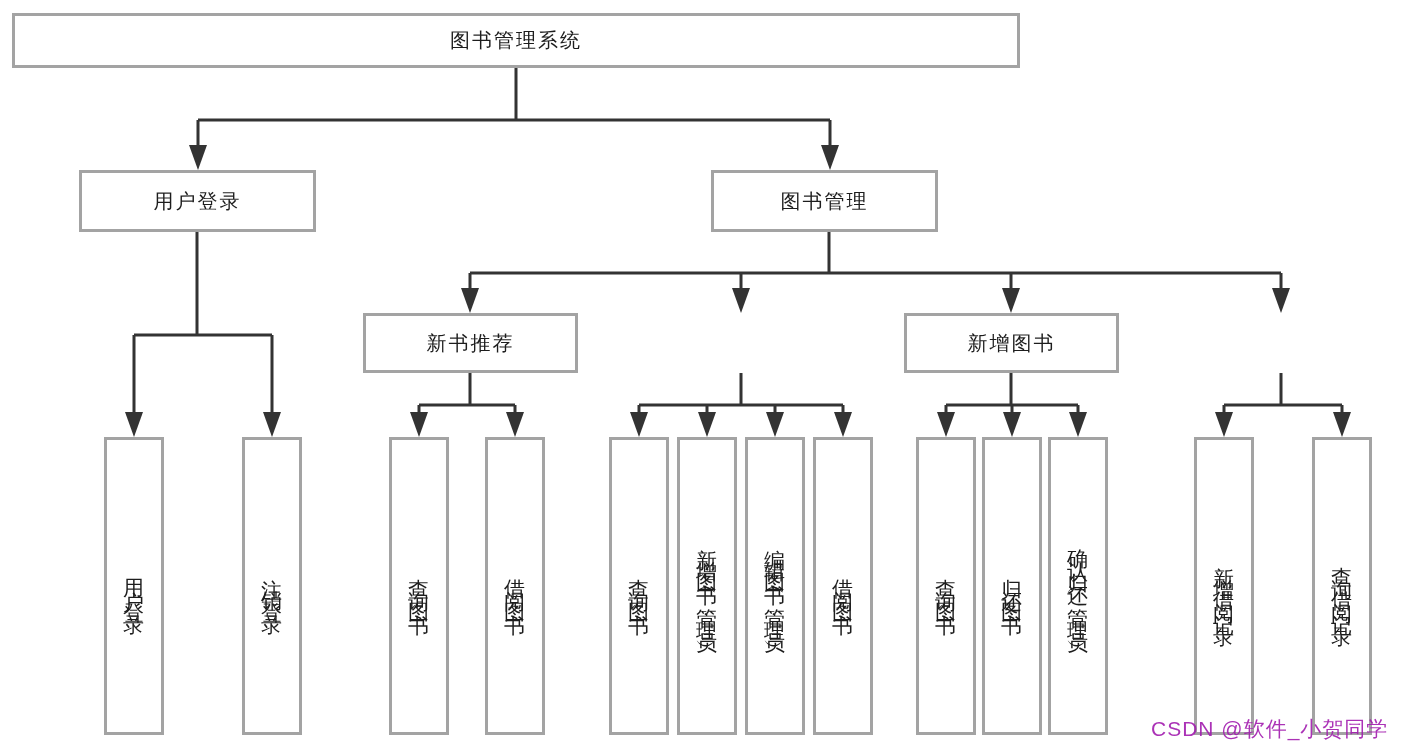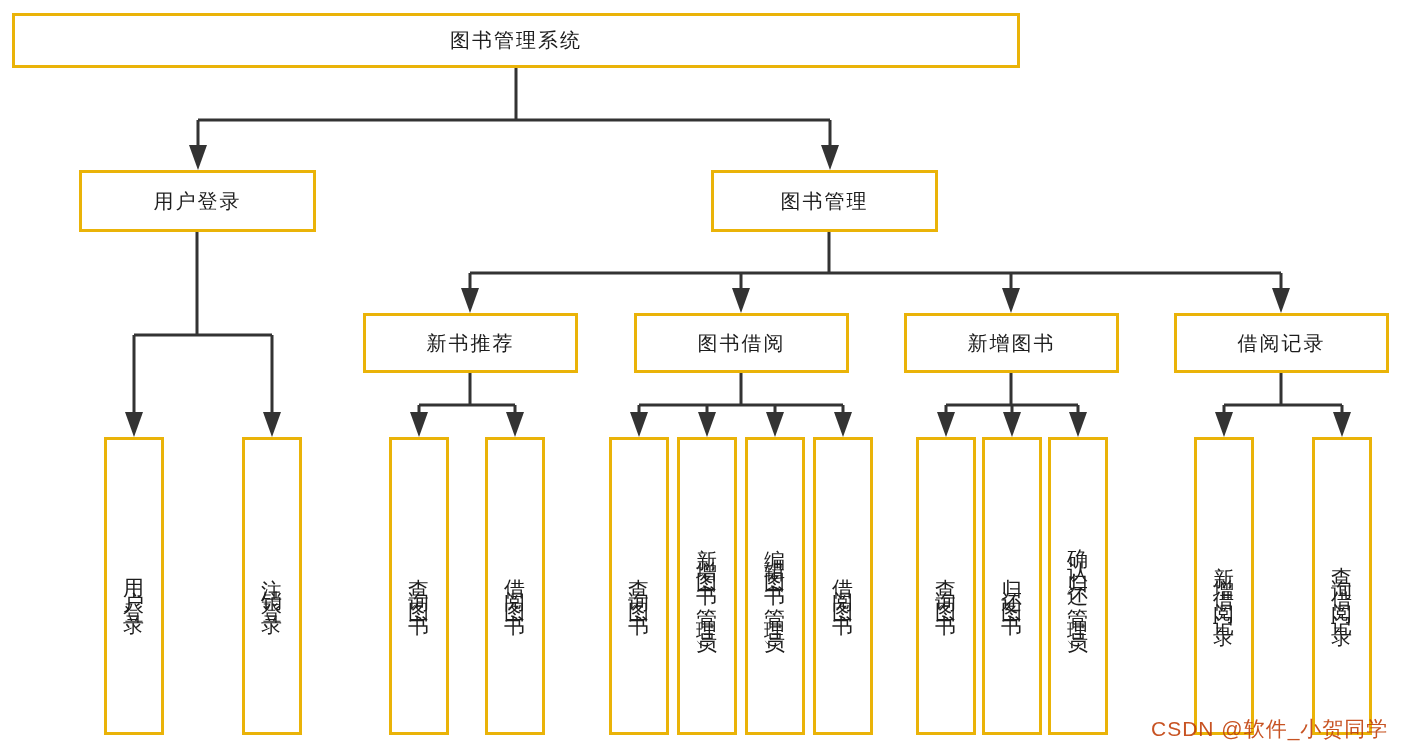--- a/index.html
+++ b/index.html
@@ -19,21 +19,21 @@
     position: absolute;
     left: 0; top: 0;
     width: 1405px;
     height: 747px;
     z-index: 1;
   }
   .box {
     position: absolute;
     box-sizing: border-box;
     background: #ffffff;
-    border: 3px solid #eab308;
+    border: 3px solid #a3a3a3;
     display: flex;
     align-items: center;
     justify-content: center;
     z-index: 2;
     color: #1d1d1d;
   }
   .h-label {
     font-size: 20px;
     letter-spacing: 2px;
     white-space: nowrap;
@@ -55,21 +55,21 @@
     top: 313px;
     height: 60px;
     width: 215px;
   }
   .watermark {
     position: absolute;
     left: 1151px;
     top: 715px;
     font-size: 21px;
     letter-spacing: 1px;
-    color: #c2410c;
+    color: #a21caf;
     opacity: 0.9;
     z-index: 3;
     white-space: nowrap;
   }
 </style>
 </head>
 <body>
 
 <div class="canvas">
 
@@ -123,28 +123,22 @@
   <div class="box" style="left:79px; top:170px; width:237px; height:62px;">
     <span class="h-label">用户登录</span>
   </div>
   <div class="box" style="left:711px; top:170px; width:227px; height:62px;">
     <span class="h-label">图书管理</span>
   </div>
 
   <div class="box lvl3" style="left:363px;text-align:center;">
     <span class="h-label">新书推荐</span>
   </div>
-  <div class="box lvl3" style="left:634px;">
-    <span class="h-label">图书借阅</span>
-  </div>
   <div class="box lvl3" style="left:904px;">
     <span class="h-label">新增图书</span>
-  </div>
-  <div class="box lvl3" style="left:1174px;">
-    <span class="h-label">借阅记录</span>
   </div>
 
   <div class="box leaf v-box" style="left:104px;">
     <span class="v-label">用户登录</span>
   </div>
   <div class="box leaf v-box" style="left:242px;">
     <span class="v-label">注销登录</span>
   </div>
 
   <div class="box leaf v-box" style="left:389px;">

